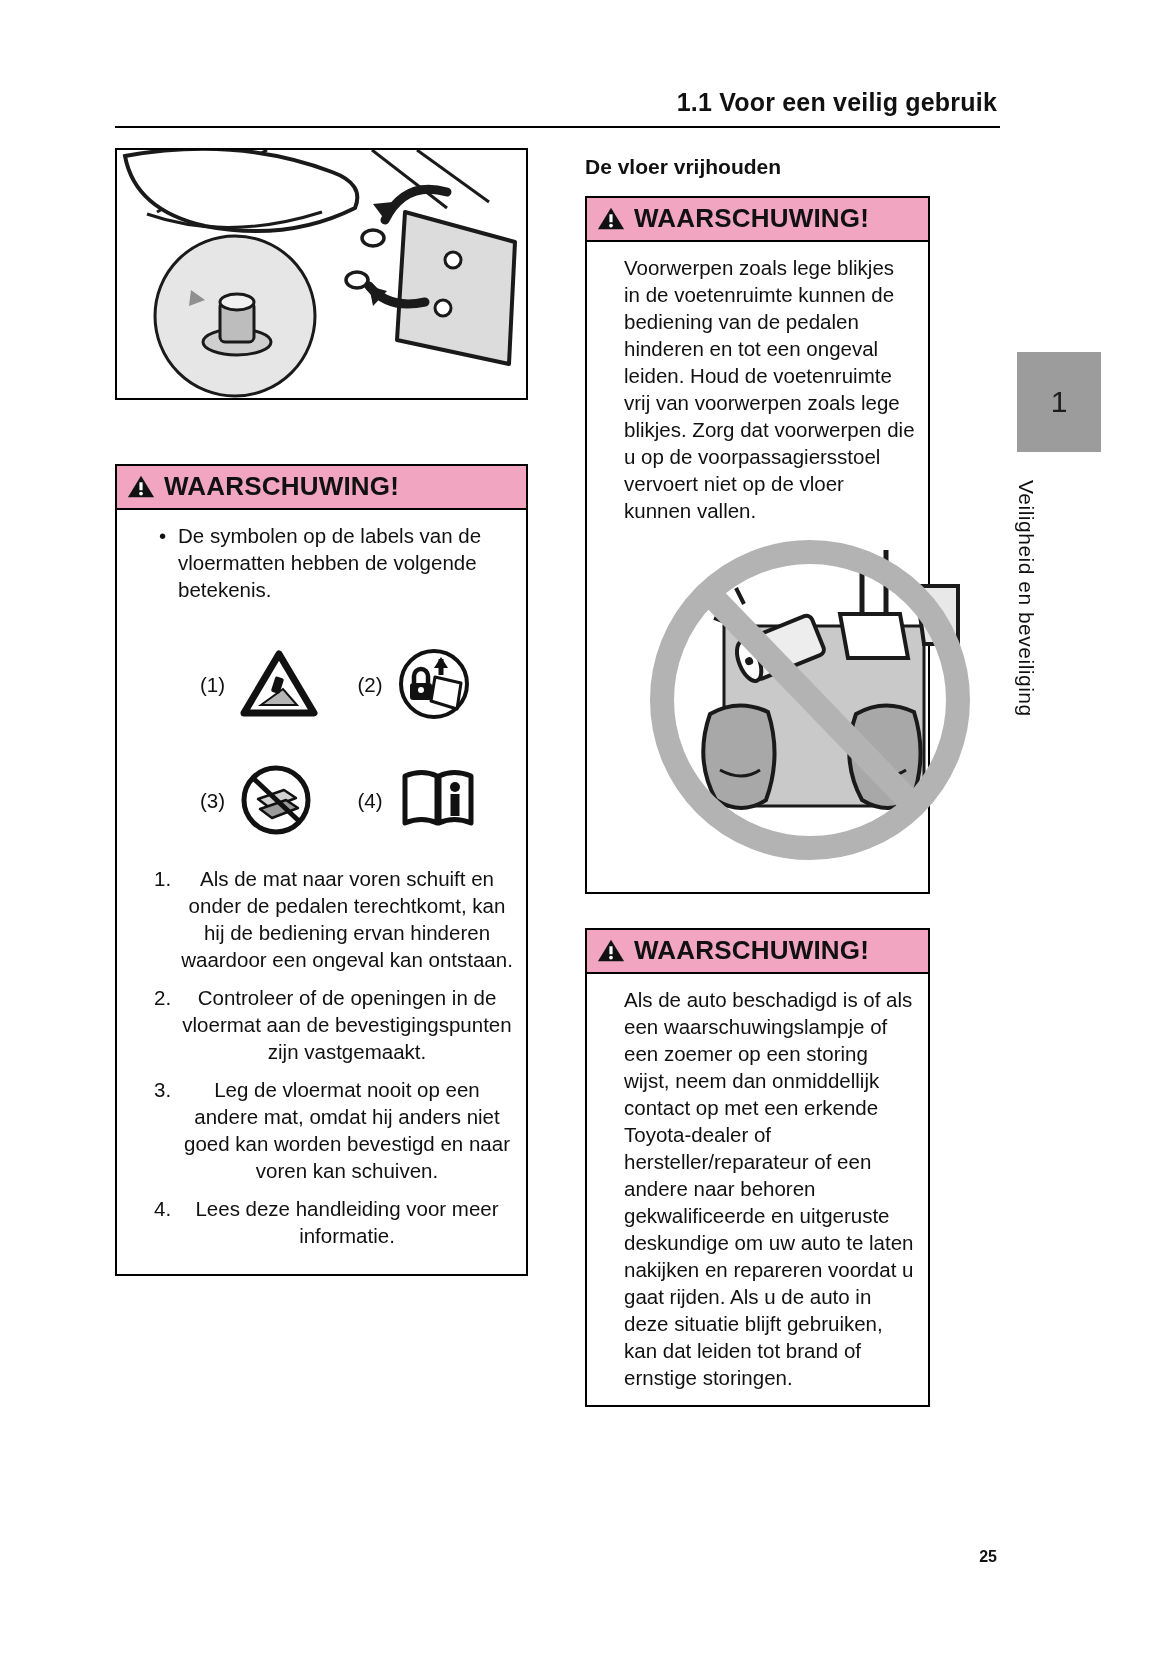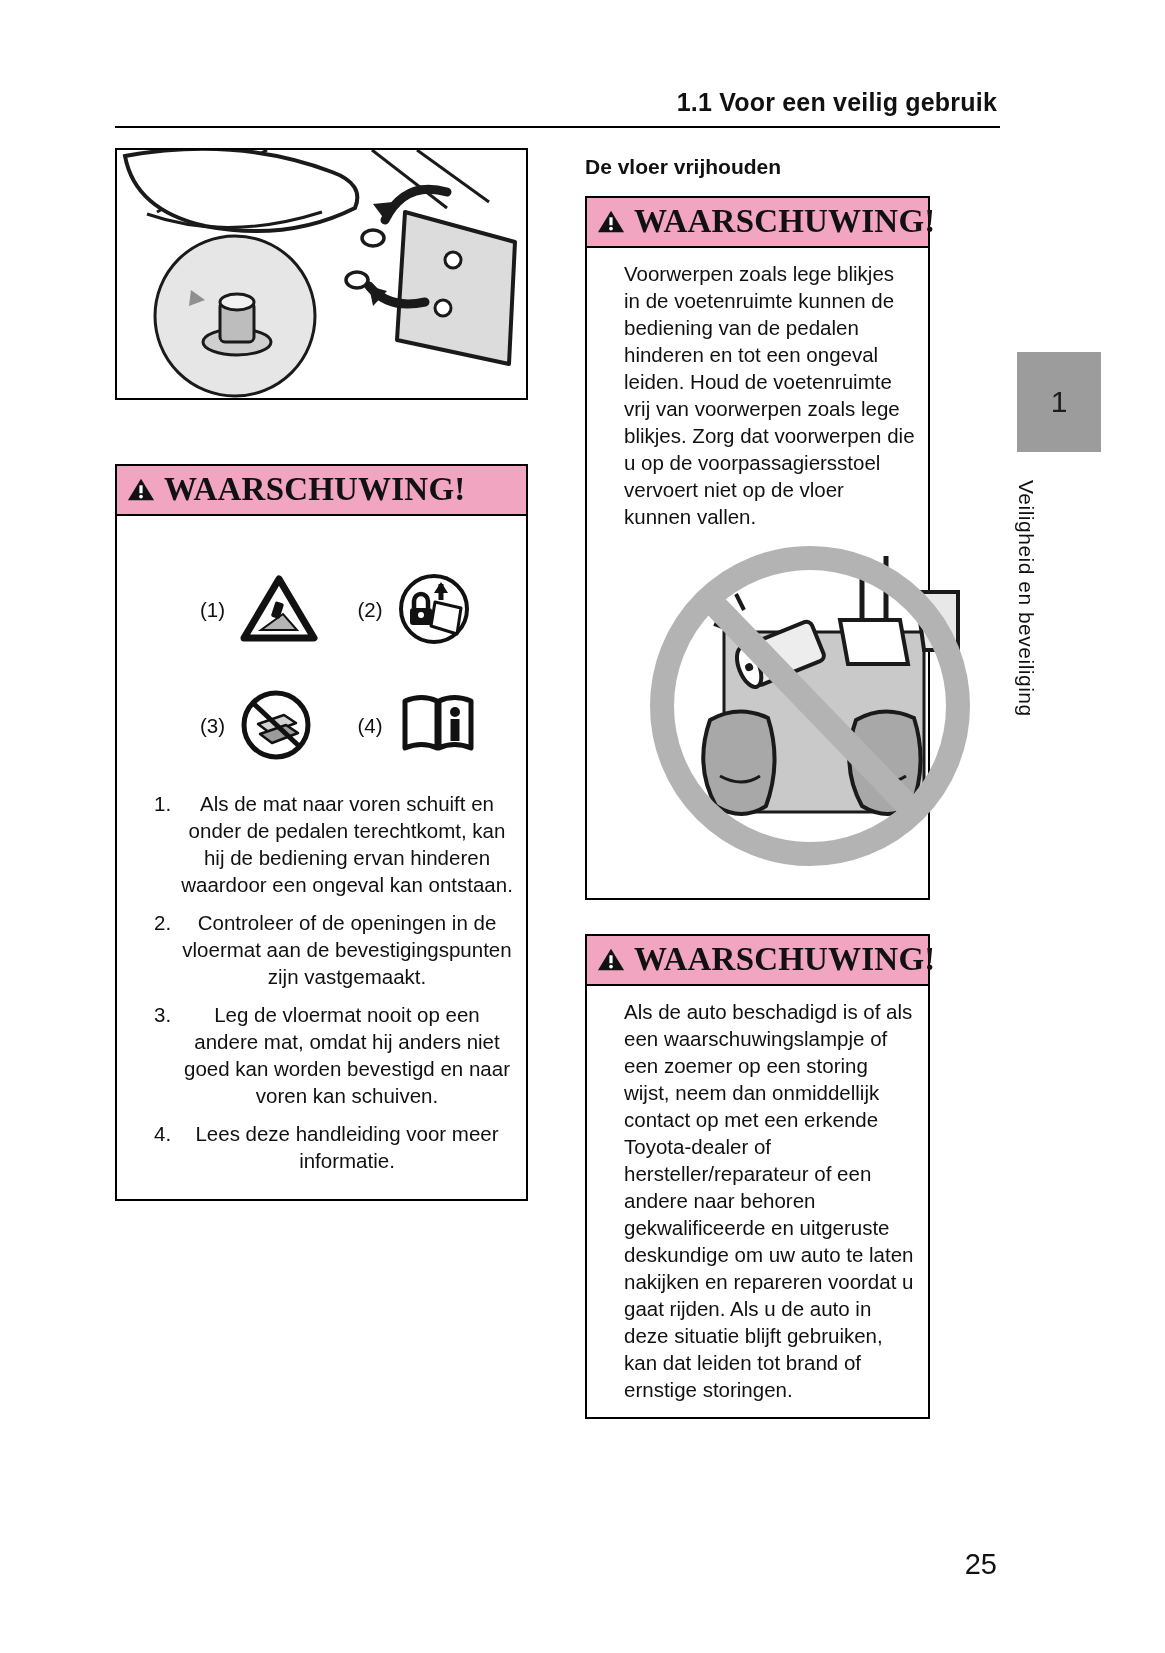--- a/index.html
+++ b/index.html
@@ -32,21 +32,21 @@
   }
   .figure-box svg { display:block; width:100%; height:100%; }
 
   .warnbox { border:2px solid #000; background:#fff; }
   .warnbox-header {
     background:var(--warn-pink,#f2a5c0);
     border-bottom:2px solid #000;
     display:flex; align-items:center; gap:9px;
     padding:5px 10px 6px 10px;
   }
-  .warnbox-header .wtitle { font-size:33px; font-weight:bold; letter-spacing:.2px;font-family:Liberation Serif, serif; }
+  .warnbox-header .wtitle { font-size:26px; font-weight:bold; letter-spacing:.2px; }
   .warn-tri { width:28px; height:25px; flex:0 0 auto; }
 
   .warnbox-body { padding:12px 13px 14px 13px; font-size:20.5px; line-height:27px;margin-left:24px; }
   .warnbox-body p { margin:0; }
 
   ul.warn-bullets { list-style:none; }
   ul.warn-bullets li { position:relative; padding-left:24px; margin-bottom:10px; }
   ul.warn-bullets li::before { content:"•"; position:absolute; left:5px; top:0; }
 
   ol.warn-numbered { list-style:none; counter-reset:n; margin-top:28px;text-align:center; }
@@ -74,21 +74,21 @@
     display:flex; align-items:center; justify-content:center;
     font-size:30px; color:#1d1d1d;
   }
   .edge-label {
     position:absolute; left:1014px; top:480px; height:300px;
     writing-mode:vertical-rl;
     font-size:21px; color:#111; letter-spacing:.5px;
   }
   .page-number {
     position:absolute; right:168px; top:1548px;
-    font-size:29px; font-weight:normal;margin-left:17px;
+    font-size:16px; font-weight:bold;margin-left:17px;
   }
 </style>
 </head>
 <body>
 
 <div class="page" style="--warn-pink: #f2a5c0; --tab-gray: #9c9c9c;">
 
   <div class="chapter-header">1.1  Voor een veilig gebruik</div>
   <div class="header-rule"></div>
 
@@ -128,20 +128,21 @@
       <div class="warnbox-header">
         <svg class="warn-tri" viewBox="0 0 30 26">
           <path d="M15,1.5 L29,24.5 L1,24.5 Z" fill="#111"></path>
           <rect x="13.3" y="8.5" width="3.4" height="8.5" fill="#fff"></rect>
           <circle cx="15" cy="20.6" r="2" fill="#fff"></circle>
         </svg>
         <span class="wtitle">WAARSCHUWING!</span>
       </div>
       <div class="warnbox-body">
         <ul class="warn-bullets">
+          <li>De symbolen op de labels van de vloermatten hebben de volgende betekenis.</li>
         </ul>
 
         <div class="symbols">
           <div class="symbol-cell">
             <span class="symbol-label">(1)</span>
             <svg width="80" height="70" viewBox="0 0 80 70">
               <path d="M40,5 L75,64 L5,64 Z" fill="#fff" stroke="#111" stroke-width="7" stroke-linejoin="round"></path>
               <path d="M22,56 L58,56 L44,40 Z" fill="#b5b5b5" stroke="#111" stroke-width="2"></path>
               <rect x="34" y="28" width="9" height="16" rx="2" transform="rotate(18 38 36)" fill="#111"></rect>
             </svg>

